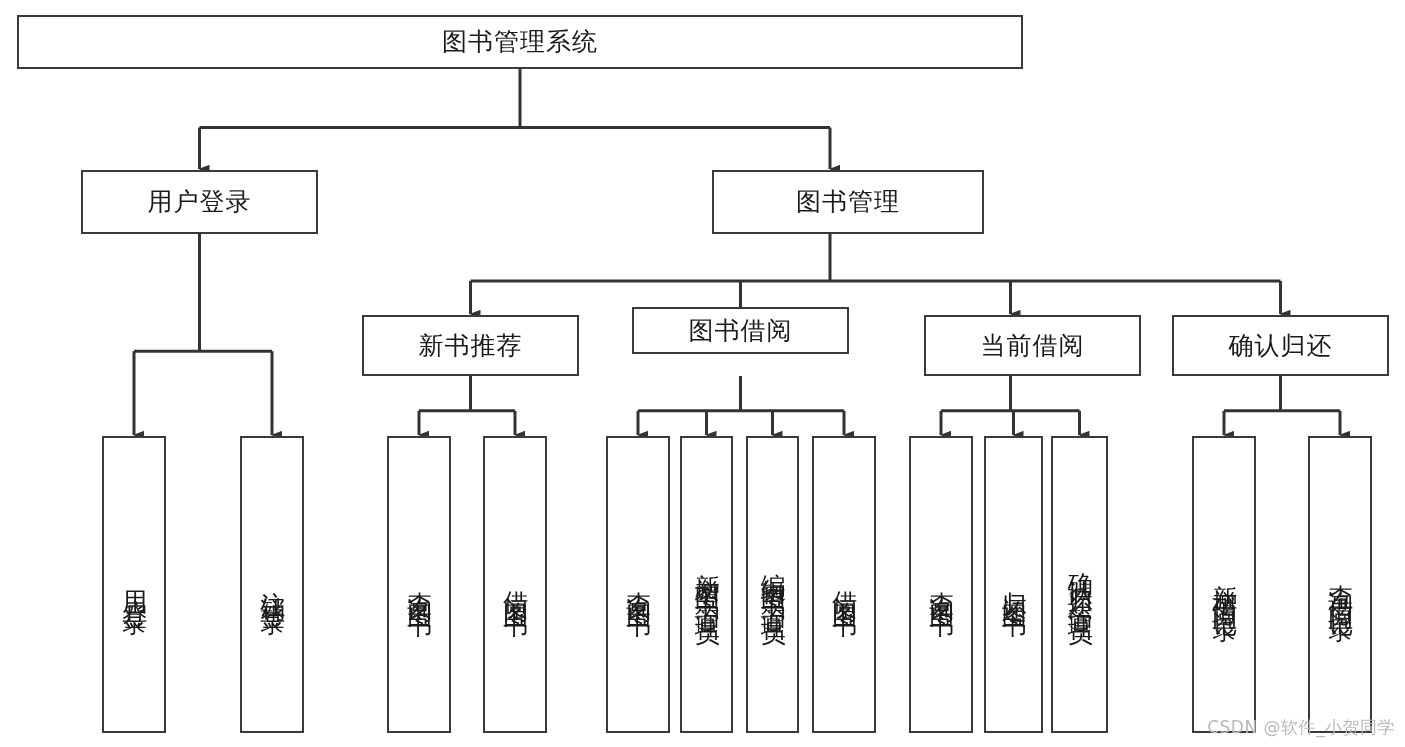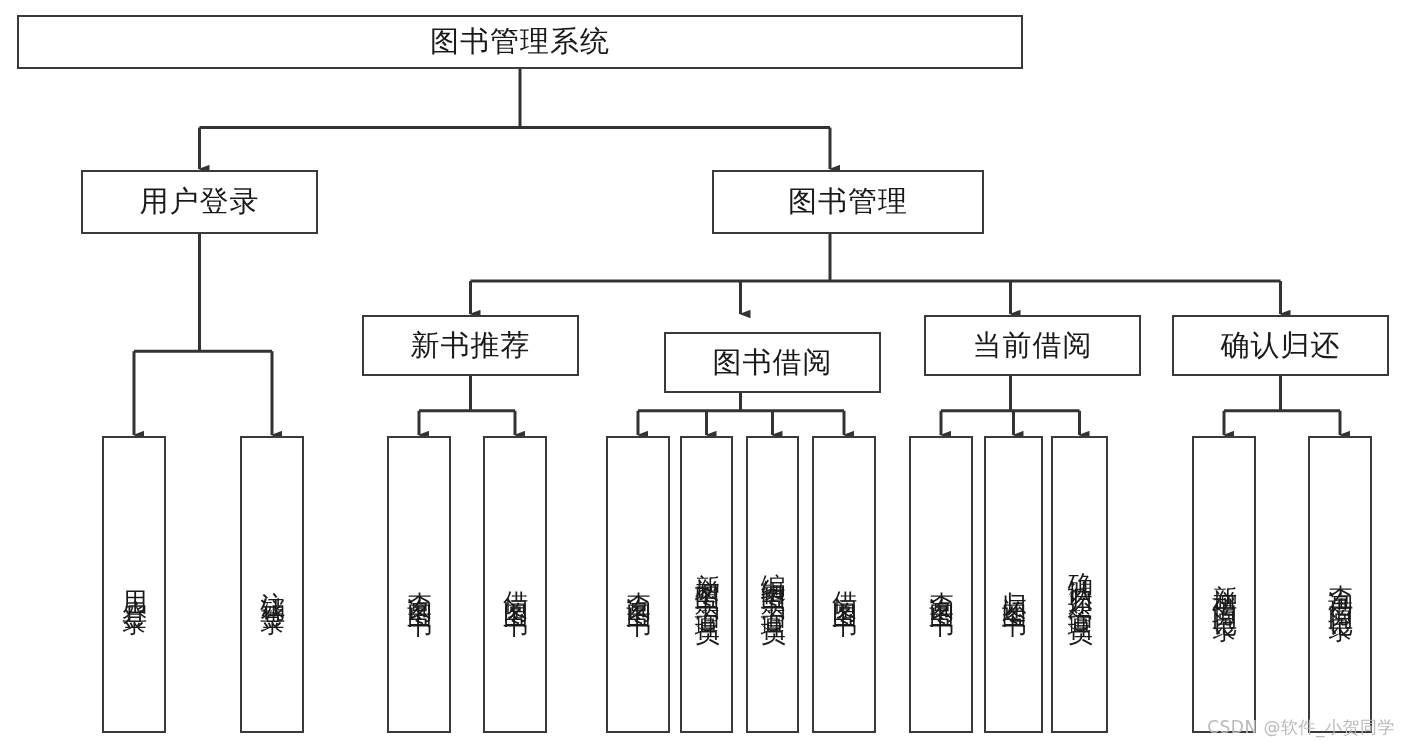--- a/index.html
+++ b/index.html
@@ -30,21 +30,21 @@
     position: absolute;
     box-sizing: border-box;
     border: 2.5px solid #3a3a3a;
     background: #ffffff;
     display: flex;
     align-items: center;
     justify-content: center;
     color: #1a1a1a;
   }
   .node.horiz {
-    font-size: 29px;
+    font-size: 25px;
     letter-spacing: 1px;
     line-height: 1.1;
   }
   .node.vert {
     writing-mode: vertical-rl;
     text-orientation: upright;
     font-size: 25px;
     letter-spacing: 7px;
     line-height: 1.05;
     padding-top: 6px;
@@ -115,21 +115,21 @@
   <div class="node horiz" style="left: 81px; top: 170px; width: 237px; height: 64px;">
     <span>用户登录</span>
   </div>
   <div class="node horiz" style="left: 712px; top: 170px; width: 272px; height: 64px;">
     <span>图书管理</span>
   </div>
 
   <div class="node horiz" style="left: 362px; top: 315px; width: 217px; height: 61px;">
     <span>新书推荐</span>
   </div>
-  <div class="node horiz" style="left: 632px; top: 332px; width: 217px; height: 61px; margin-left: 32px;">
+  <div class="node horiz" style="left: 632px; top: 307px; width: 217px; height: 47px;">
     <span>图书借阅</span>
   </div>
   <div class="node horiz" style="left: 924px; top: 315px; width: 217px; height: 61px;">
     <span>当前借阅</span>
   </div>
   <div class="node horiz" style="left: 1172px; top: 315px; width: 217px; height: 61px;">
     <span>确认归还</span>
   </div>
 
   <div class="node vert" style="left: 102px; top: 436px; width: 64px; height: 297px;">

